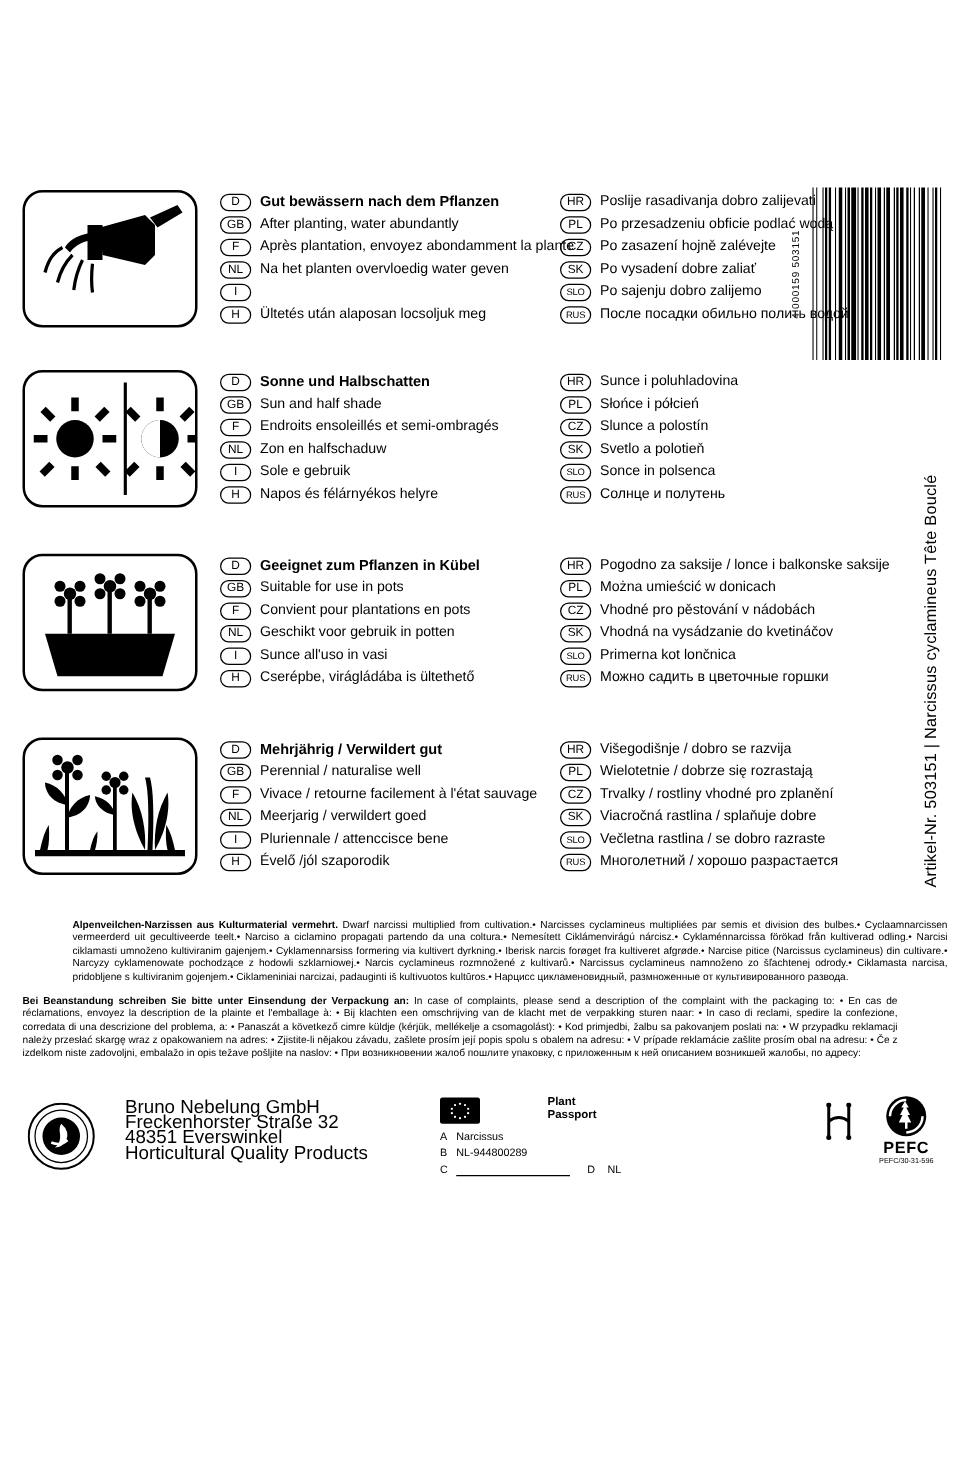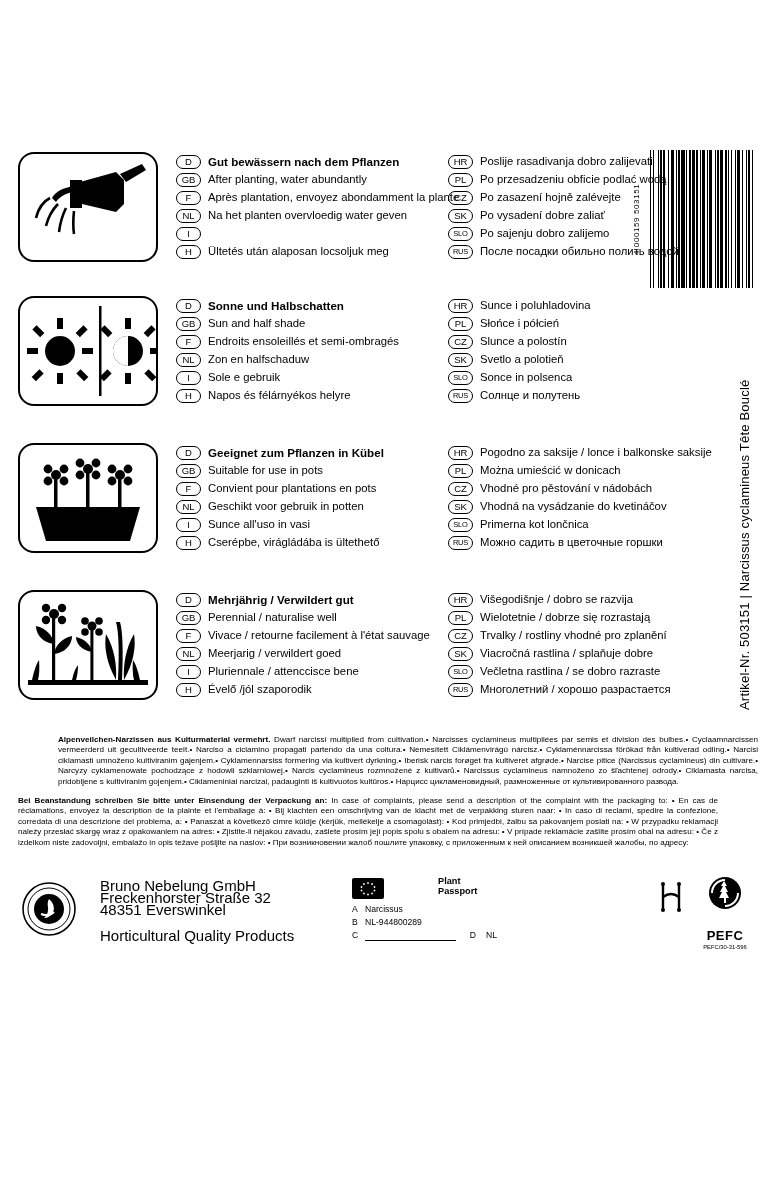--- a/index.html
+++ b/index.html
@@ -187,21 +187,21 @@
     position: absolute;
     left: 22px; top: 10px;
     width: 54px; height: 54px;
   }
   .addr {
     position: absolute;
     left: 100px; top: 8px;
     font-size: 15px;
     line-height: 12.2px;
   }
-  .addr .hqp { margin-top: 13px; }
+  .addr .hqp { }
 
   .passport {
     position: absolute;
     left: 352px; top: 4px;
     width: 145px;
   }
   .eu-flag {
     position: absolute;
     left: 0; top: 2px;
     width: 32px; height: 21px;
@@ -238,21 +238,21 @@
     left: 658px; top: 10px;
     width: 26px; height: 30px;
   }
   .pefc {
     position: absolute;
     left: 694px; top: 4px;
     width: 62px;
     text-align: center;
   }
   .pefc-mark { width: 34px; height: 34px; margin: 0 auto; }
-  .pefc-name { font-size: 13px; font-weight: bold; letter-spacing: 0.5px; margin-top: 18px; text-align: center; }
+  .pefc-name { font-size: 13px; font-weight: bold; letter-spacing: 0.5px; margin-top: 0; text-align: center; }
   .pefc-code { font-size: 5.8px; margin-top: 1px; }
 </style>
 </head>
 <body>
 
 <div class="header">
 
 </div>
 
 <div class="barcode-wrap">

